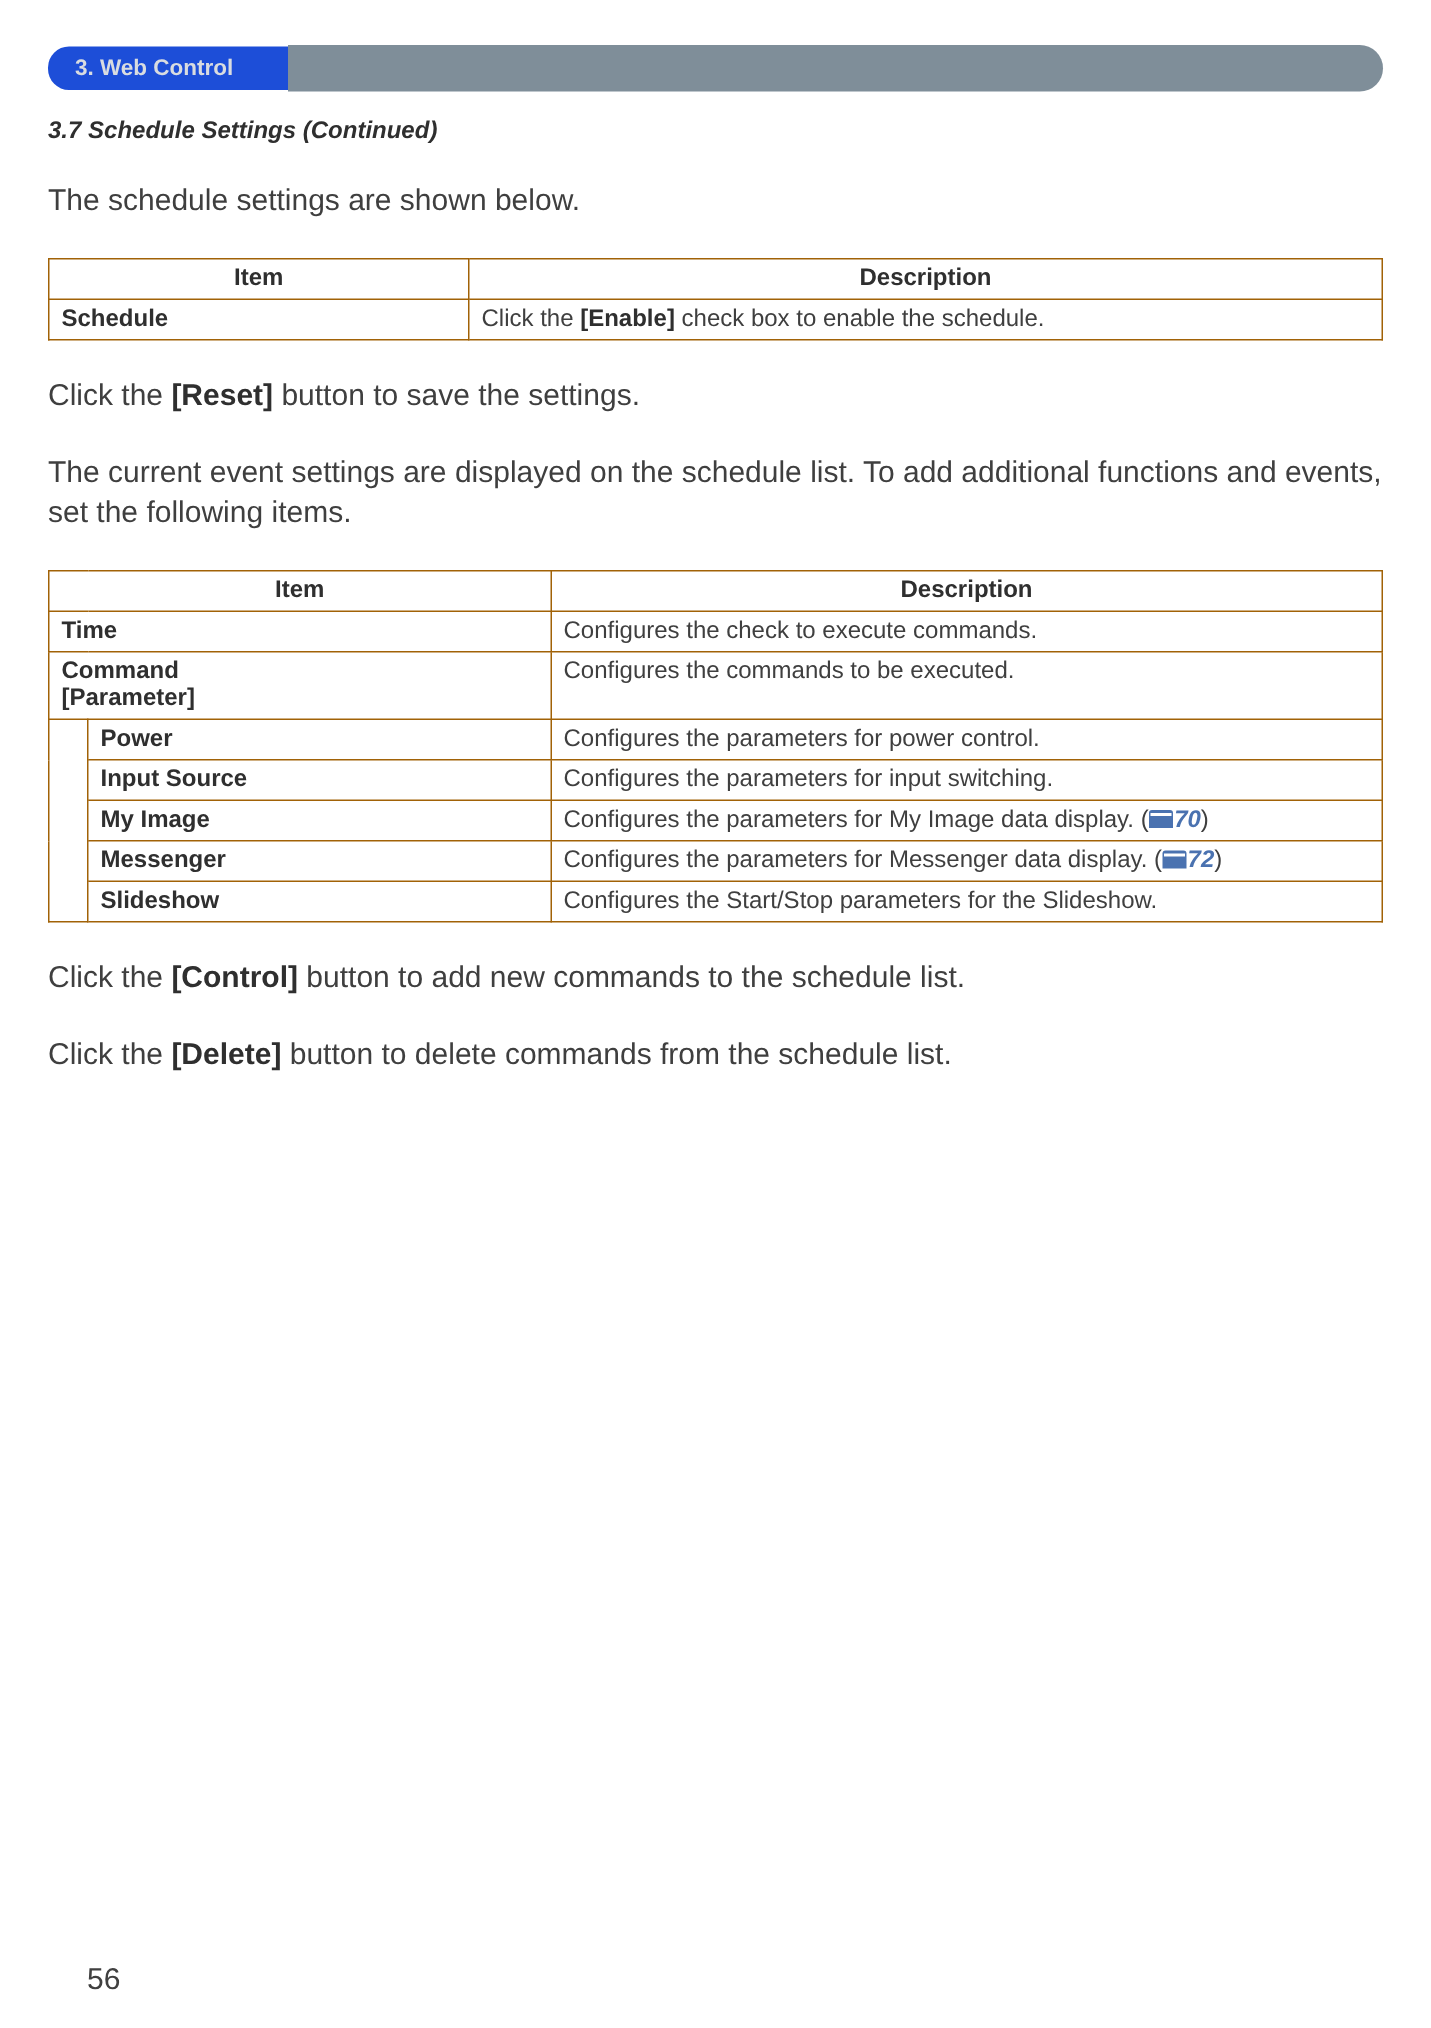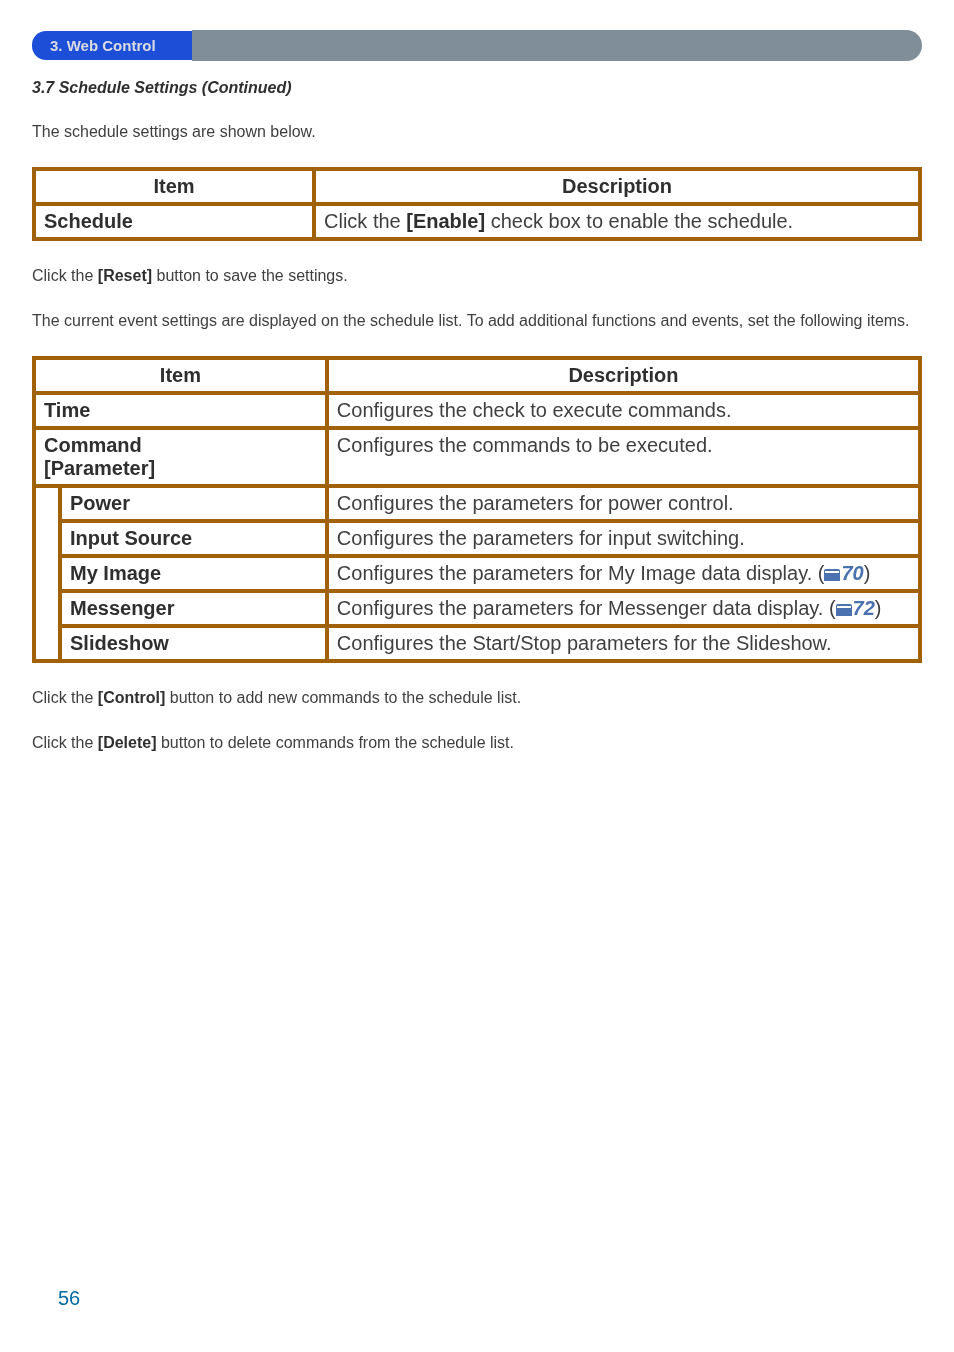--- a/index.html
+++ b/index.html
@@ -35,34 +35,34 @@
     padding: 0 32px;
   }
   .section-title {
     font-style: italic;
     font-weight: bold;
     font-size: 16px;
     color: #2f2f2f;
     margin: 18px 0 7px 0;
   }
   .body-text {
-    font-size: 16px;
+    font-size: 20px;
     color: #3f3f3f;
     margin: 24px 0;
     line-height: 1.35;
   }
   table.info {
     border-collapse: collapse;
     width: 100%;
     margin: 8px 0 18px 0;
   }
   table.info th, table.info td {
-    border: 4px solid #a16207;
+    border: 1px solid #a16207;
     padding: 4px 8px;
-    font-size: 20px;
+    font-size: 16px;
     vertical-align: top;
     text-align: left;
   }
   table.info th {
     font-weight: bold;
     text-align: center;
     color: #2f2f2f;
   }
   .col-item { width: 280px; }
   .row-label {
@@ -93,24 +93,24 @@
     top: 2px; left: 1px; right: 1px; bottom: 0;
     border-top: 2px solid #fff;
   }
   .ref-text {
     font-weight: bold;
     font-style: italic;
     color: #4a72b0;
   }
   .page-num {
     position: absolute;
-    bottom: 42px;
+    bottom: 20px;
     left: 58px;
     font-size: 20px;
-    color: #0369a1;
+    color: #404040;
   }
   .bold { font-weight: bold; color: #2f2f2f; }
 </style>
 </head>
 <body>
 
 <div class="header-bar">
   <div class="chip">3. Web Control</div>
   <div class="chip-tail"></div>
 </div>

